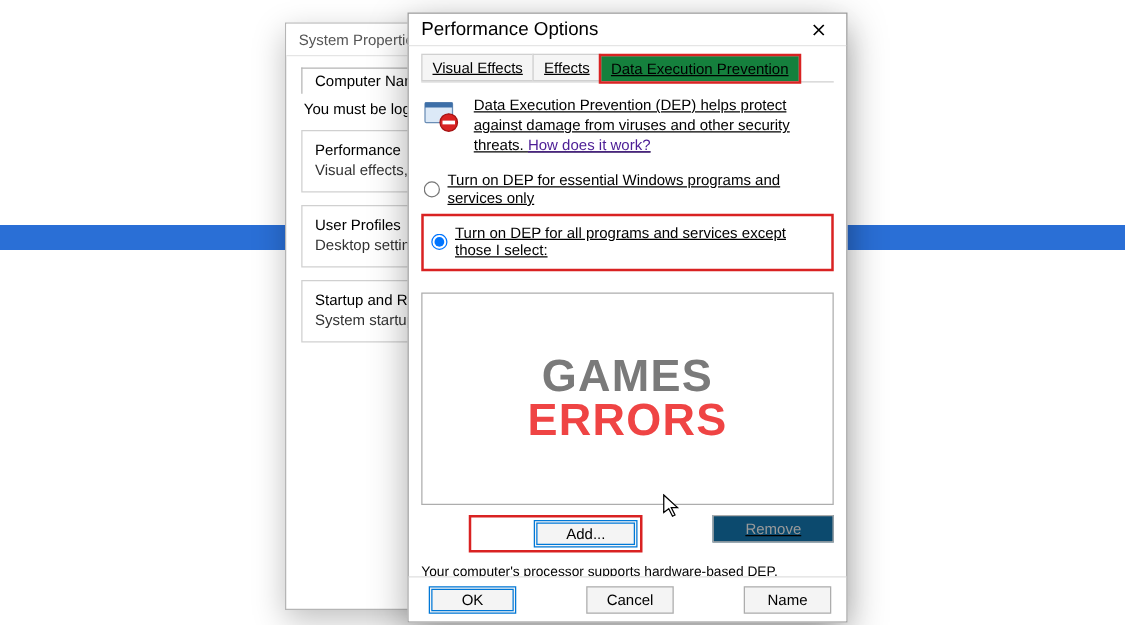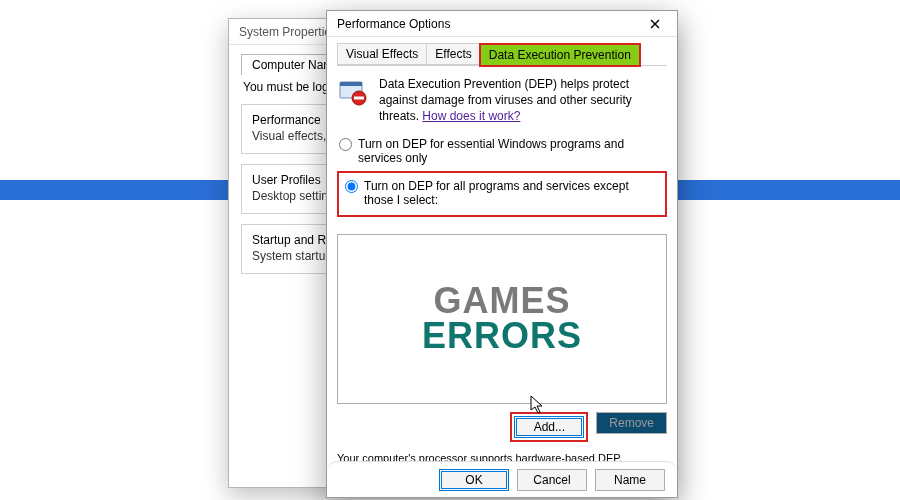--- a/index.html
+++ b/index.html
@@ -67,48 +67,48 @@
     width:352px; height:488px;
     background:#fff;
     border:1px solid #9a9a9a;
     box-shadow:0 10px 30px rgba(0,0,0,0.35);
   }
   .dlg-front .titlebar {
     display:flex; align-items:center; justify-content:space-between;
     height:26px; padding:0 6px 0 10px;
     border-bottom:1px solid #e5e5e5;
   }
-  .dlg-front .titlebar .ttl { color:#000; font-size:12px;}
+  .dlg-front .titlebar .ttl { color:#000; font-size:15px;}
   .dlg-front .closebtn {
     width:32px; height:20px; display:flex; align-items:center; justify-content:center;
     font-size:14px; color:#000; cursor:default;
   }
 
-  .dlg-front .body { padding:6px 10px 8px 10px; position:relative; height:calc(100% - 26px);}
+  .dlg-front .body { padding:6px 10px 8px 10px; position:relative; height:calc(100% - 26px);text-decoration:underline;}
 
   .front-tabbar { display:flex; gap:0; border-bottom:1px solid #d0d0d0; margin-bottom:10px;}
   .front-tab {
     border:1px solid #d0d0d0; border-bottom:1px solid #fff;
     padding:3px 8px; font-size:12px;
     margin-right:-1px;
-    background:#84cc16; cursor:default;
+    background:#15803d; cursor:default;
     position:relative; top:1px;
   }
   .front-tab.inactive { border-bottom:1px solid #d0d0d0; top:0; background:#f5f5f5;}
   .highlight-red { outline:2px solid #d92222; outline-offset:-1px; }
 
   .desc-row { display:flex; gap:10px; margin-bottom:10px;}
   .shield-ic {
     width:32px; height:32px; flex:0 0 32px;
     display:flex; align-items:center; justify-content:center;
   }
   .desc-text { font-size:12px; line-height:1.35; color:#000;}
   .desc-text a { color:#4c1d95; text-decoration:underline; cursor:pointer;}
 
-  .radio-row { display:flex; align-items:flex-start; gap:6px; padding:2px 2px; font-size:12px;}
+  .radio-row { display:flex; align-items:center; gap:6px; padding:2px 2px; font-size:12px;}
   .radio-row input { margin:1px 0 0 0;}
   .radio-row label { cursor:default; }
   .radio-wrap1 { margin-bottom:4px;}
   .radio-wrap2 {
     border:2px solid #d92222; padding:4px 4px 6px 4px; margin:4px 0 6px 0;
   }
 
   .listbox {
     width:100%; height:170px;
     border:1px solid #adadad;
@@ -119,41 +119,42 @@
   }
   .watermark {
     position:absolute; inset:0;
     display:flex; flex-direction:column; align-items:center; justify-content:center;
     font-weight:800; letter-spacing:1px;
     line-height:0.95;
     user-select:none;
     pointer-events:none;
   }
   .watermark .l1 { font-size:36px; color:#7a7a7a;}
-  .watermark .l2 { font-size:36px; color:#0f766e;}
+  .watermark .l2 { font-size:36px; color:#ef4444;}
 
   .btn-row { display:flex; gap:8px; justify-content:flex-end; margin-top:8px;}
   .btn {
     min-width:70px; height:22px;
     border:1px solid #adadad; background:#f4f4f4;
-    font-size:12px; padding:0 12px;
+    font-size:12px; padding:0 25px;
     display:inline-flex; align-items:center; justify-content:center;
     cursor:default;
+    margin-left:48px;
   }
   .btn.disabled { color:#9a9a9a; background:#0c4a6e;}
   .btn.default { border:1px solid #0078d7; outline:1px solid #0078d7; outline-offset:-3px;}
 
   .add-wrap { border:2px solid #d92222; padding:2px; display:inline-block;}
   .status-line { margin-top:10px; font-size:11px; color:#000;}
 
   .footer {
     position:absolute; left:0; right:0; bottom:0;
     height:36px; border-top:1px solid #e0e0e0;
     display:flex; align-items:center; justify-content:flex-end;
-    gap:8px; padding:0 12px; background:#fff;border-radius:11px;
+    gap:8px; padding:0 12px; background:#fff;
   }
   .cursor-svg {
     position:absolute;
     left:530px; top:395px;
     width:16px; height:20px; pointer-events:none; z-index:50;
   }
 </style>
 </head>
 <body>
 

